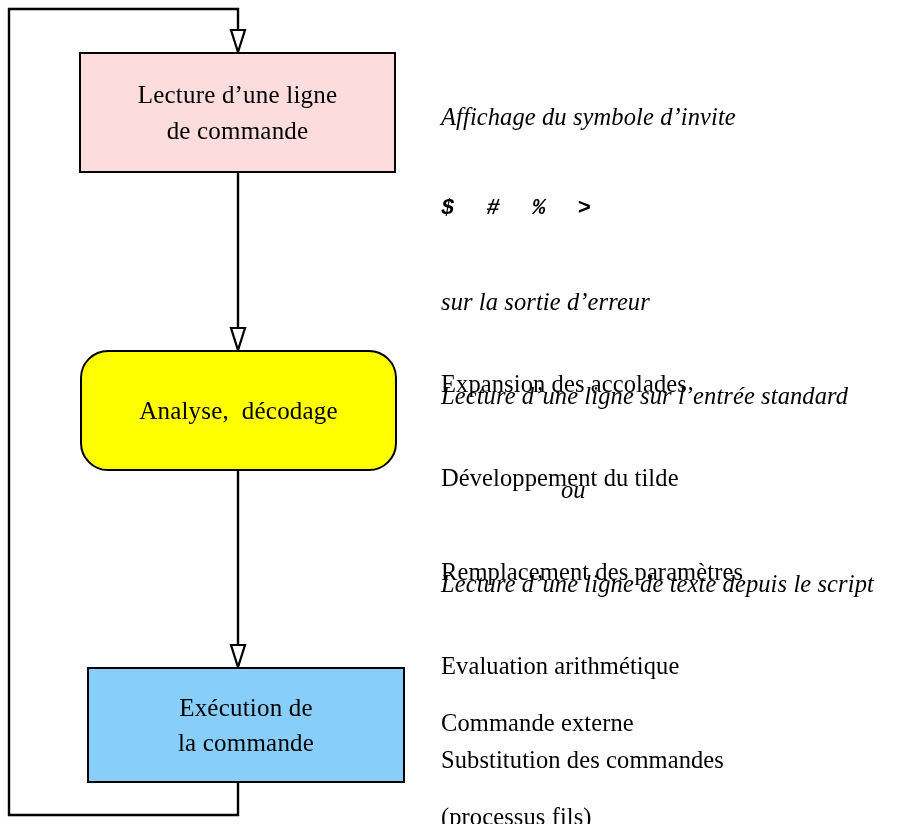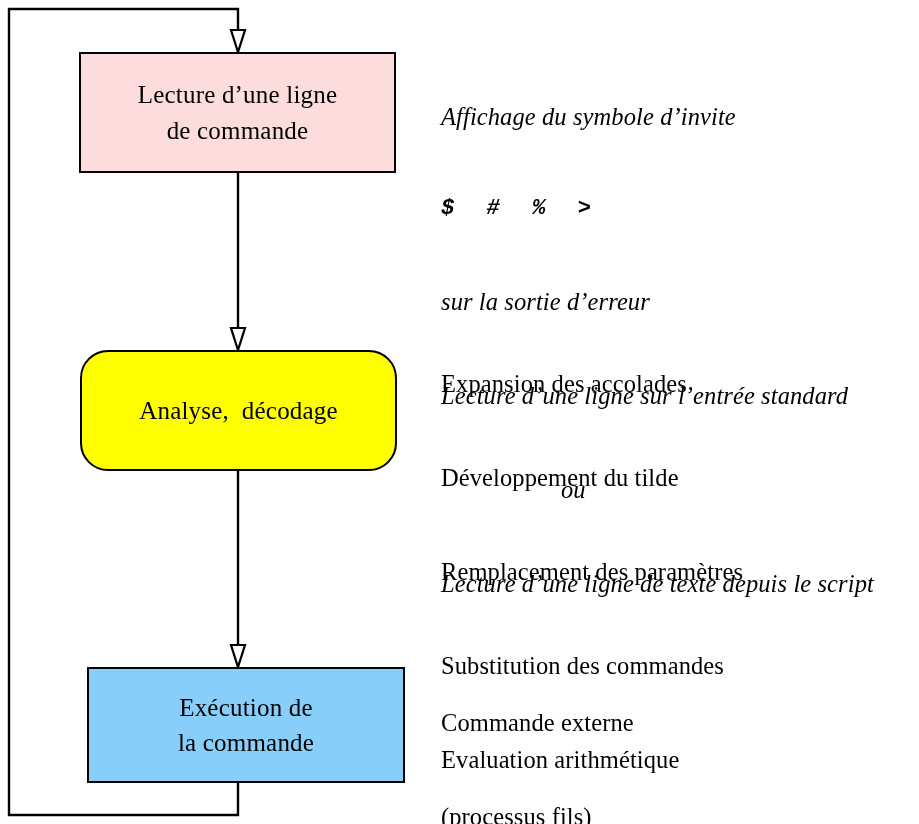--- a/index.html
+++ b/index.html
@@ -125,22 +125,22 @@
     <span class="note-line">sur la sortie d’erreur</span>
     <span class="note-line">Lecture d’une ligne sur l’entrée standard</span>
     <span class="note-line center" style="text-align: left; padding-left: 120px;">ou</span>
     <span class="note-line">Lecture d’une ligne de texte depuis le script</span>
   </div>
 
   <div class="notes" id="notes-parse">
     <span class="note-line">Expansion des accolades</span>
     <span class="note-line">Développement du tilde</span>
     <span class="note-line">Remplacement des paramètres</span>
+    <span class="note-line">Evaluation arithmétique</span>
     <span class="note-line">Substitution des commandes</span>
-    <span class="note-line">Evaluation arithmétique</span>
     
     
   </div>
 
   <div class="notes" id="notes-exec">
     <span class="note-line">Commande externe</span>
     <span class="note-line">(processus fils)</span>
     
     
     

